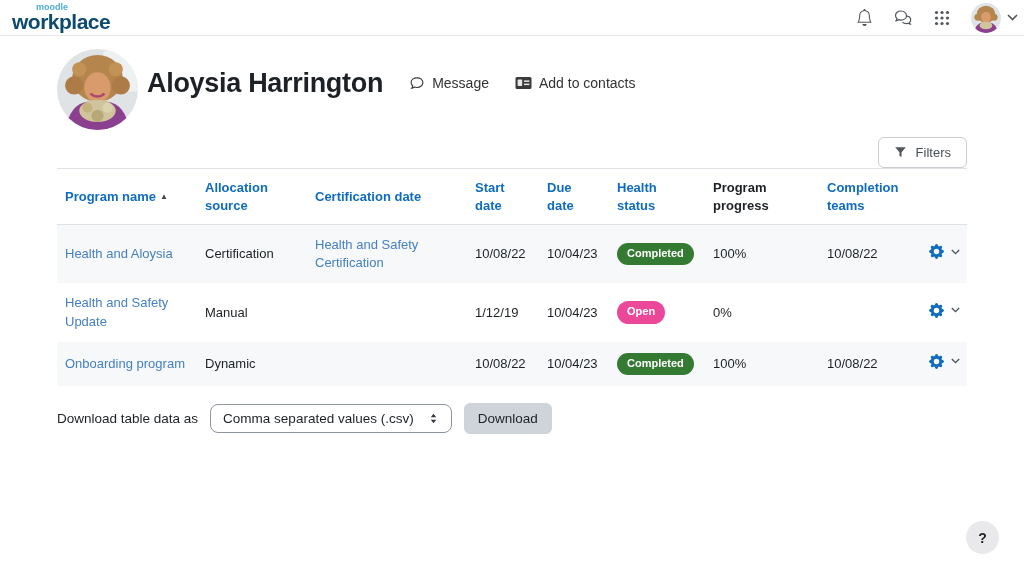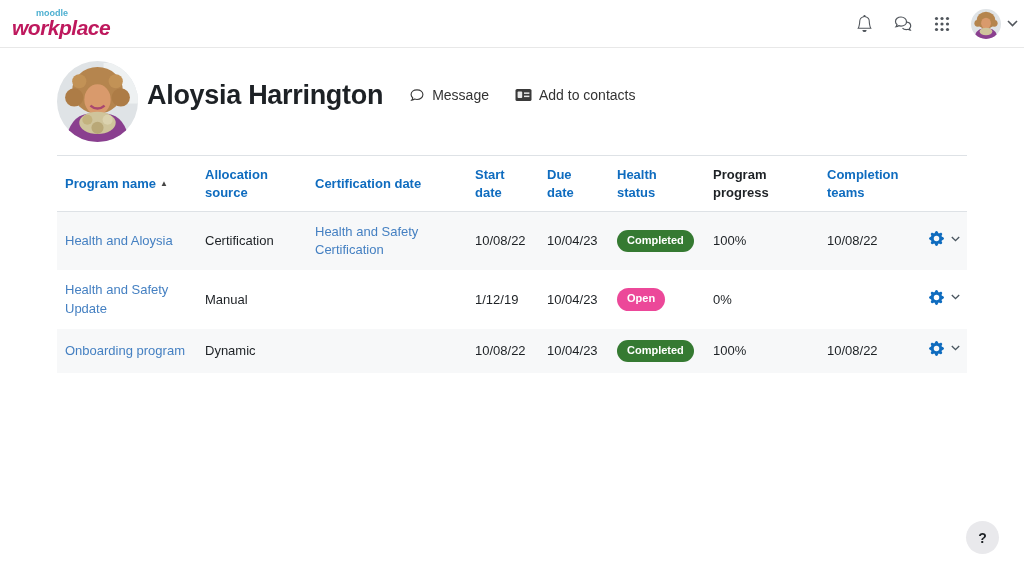--- a/index.html
+++ b/index.html
@@ -2,25 +2,25 @@
 <html><head>
 <meta charset="utf-8">
 <style>
   * { margin:0; padding:0; box-sizing:border-box; }
   html,body { width:1024px; height:576px; }
   body {
     font-family:"Liberation Sans", sans-serif;
     background:#fff; color:#1d2125; position:relative; overflow:hidden;
   }
   
-  .navbar { height:48px; display:flex; align-items:center; padding:0 6px 0 12px;
+  .navbar { height:36px; display:flex; align-items:center; padding:0 6px 0 12px;
             border-bottom:1px solid #e8e8e8; background:#fff; }
   .logo { line-height:1; cursor:pointer; }
   .logo-top { display:block; font-size:9px; font-weight:700; color:#4eb0d1; margin:0 0 -1px 24px; }
-  .logo-bottom { font-size:21px; font-weight:700; color:#be185d; letter-spacing:-0.5px;font-style:italic; }
+  .logo-bottom { font-size:21px; font-weight:700; color:#0c4a6e; letter-spacing:-0.5px; }
   .nav-links { display:flex; gap:28px; margin-left:38px; }
   .nav-link { font-size:14px; color:#333; text-decoration:none; cursor:pointer; }
   .nav-right { margin-left:auto; display:flex; align-items:center; gap:21px; }
   .icon-btn { background:none; border:none; cursor:pointer; display:flex; align-items:center; }
   .avatar-sm { width:30px; height:30px; border-radius:50%; overflow:hidden; display:block; }
   .avatar-group { display:flex; align-items:center; gap:6px; cursor:pointer; }
   
   .content { width:910px; margin-left:57px; }
   .breadcrumb { margin-top:45px; font-size:13px; color:#555; }
   .breadcrumb a { color:#0f6cbf; text-decoration:none; cursor:pointer; }
@@ -30,21 +30,21 @@
   .name-row { display:flex; align-items:center; gap:26px; margin-top:15px; height:38px; }
   .profile-name { font-size:27px; font-weight:700; color:#1d2125; letter-spacing:-0.3px; }
   .inline-action { display:flex; align-items:center; gap:7px; font-size:14px; color:#333;
                    background:none; border:none; cursor:pointer;text-align:center; }
   
   .filters-row { text-align:right; margin-top:7px; }
   .filters-btn { display:inline-flex; align-items:center; gap:9px; background:#fff;
                  border:1px solid #c9ccd0; border-radius:6px; padding:7px 15px;
                  font-size:13px; color:#495057; cursor:pointer; }
   
-  table { width:910px; margin-top:13px; border-collapse:collapse; table-layout:fixed; font-size:13px; }
+  table { width:910px; border-collapse:collapse; table-layout:fixed; font-size:13px; }
   thead tr { border-top:1px solid #dee2e6; border-bottom:1px solid #dee2e6; }
   th { text-align:left; font-weight:700; color:#0f6cbf; padding:10px 8px; vertical-align:middle; line-height:1.35; }
   th.plain { color:#1d2125; }
   th .sort { font-size:8px; color:#454545; margin-left:4px; vertical-align:2px; }
   td { padding:11px 8px; vertical-align:middle; line-height:1.4; color:#1d2125; }
   tbody tr:nth-child(odd) { background:#f7f8f9; }
   td a { color:#4580c2; text-decoration:none; cursor:pointer; }
   .badge { display:inline-block; border-radius:10rem; padding:3px 10px 4px; color:#fff;
            font-size:11px; font-weight:700; }
   .actions-cell { white-space:nowrap; }
@@ -161,20 +161,30 @@
               <rect x="2.6" y="3.6" width="4.6" height="6.4" rx="0.8" fill="#e8e8e8"></rect>
               <rect x="9" y="4.4" width="5.4" height="1.5" fill="#e8e8e8"></rect>
               <rect x="9" y="7.6" width="5.4" height="1.5" fill="#e8e8e8"></rect>
             </svg>
         </span>
         <span>Add to contacts</span>
       </button>
     </div>
   </div>
 
+  <div class="filters-row">
+    <button class="filters-btn">
+      <span>
+        <svg width="13" height="13" viewBox="0 0 16 16" fill="#51565c">
+            <path d="M1.5 1.5h13L9.3 7.8v5.7L6.7 12V7.8L1.5 1.5z"></path>
+          </svg>
+      </span>
+      <span>Filters</span>
+    </button>
+  </div>
 
   <table>
     <colgroup>
       <col style="width:140px">
         <col style="width:110px">
         <col style="width:160px">
       <col style="width:72px">
         <col style="width:70px">
         <col style="width:96px">
       <col style="width:114px">
@@ -263,16 +273,29 @@
                 <svg width="9" height="6" viewBox="0 0 11 7" fill="none" stroke="#49555f" stroke-width="1.7">
                   <path d="M1 1l4.5 4.5L10 1"></path>
                 </svg>
               </span>
           </button>
         </td>
       </tr>
     </tbody>
   </table>
 
+  <div class="download-row">
+    <span>Download table data as</span>
+    <div class="select-box">
+      <span>Comma separated values (.csv)</span>
+      <span>
+        <svg width="11" height="13" viewBox="0 0 14 16" fill="#343a40">
+            <path d="M3.5 6.5 7 2l3.5 4.5z"></path>
+            <path d="M3.5 9.5 7 14l3.5-4.5z"></path>
+          </svg>
+      </span>
+    </div>
+    <button class="download-btn">Download</button>
+  </div>
 
 </main>
 
 <button class="help-btn">?</button>
 
 </body></html>

